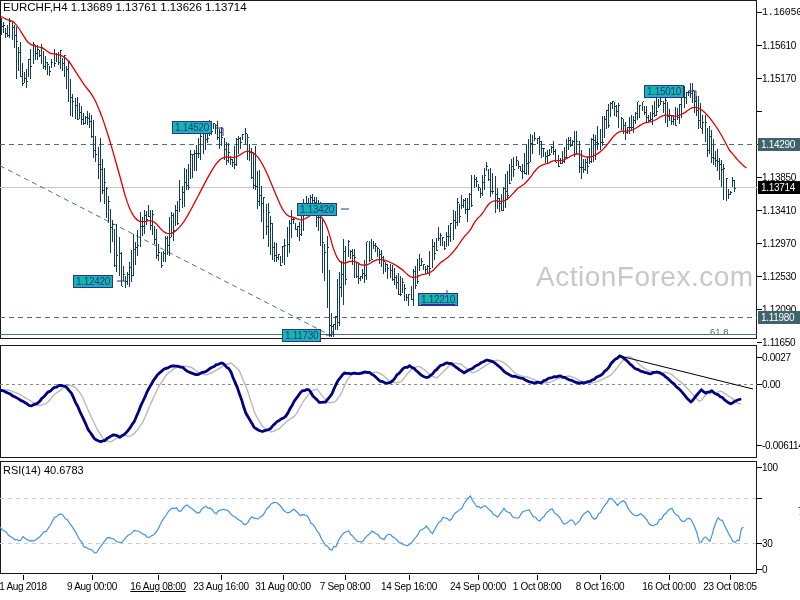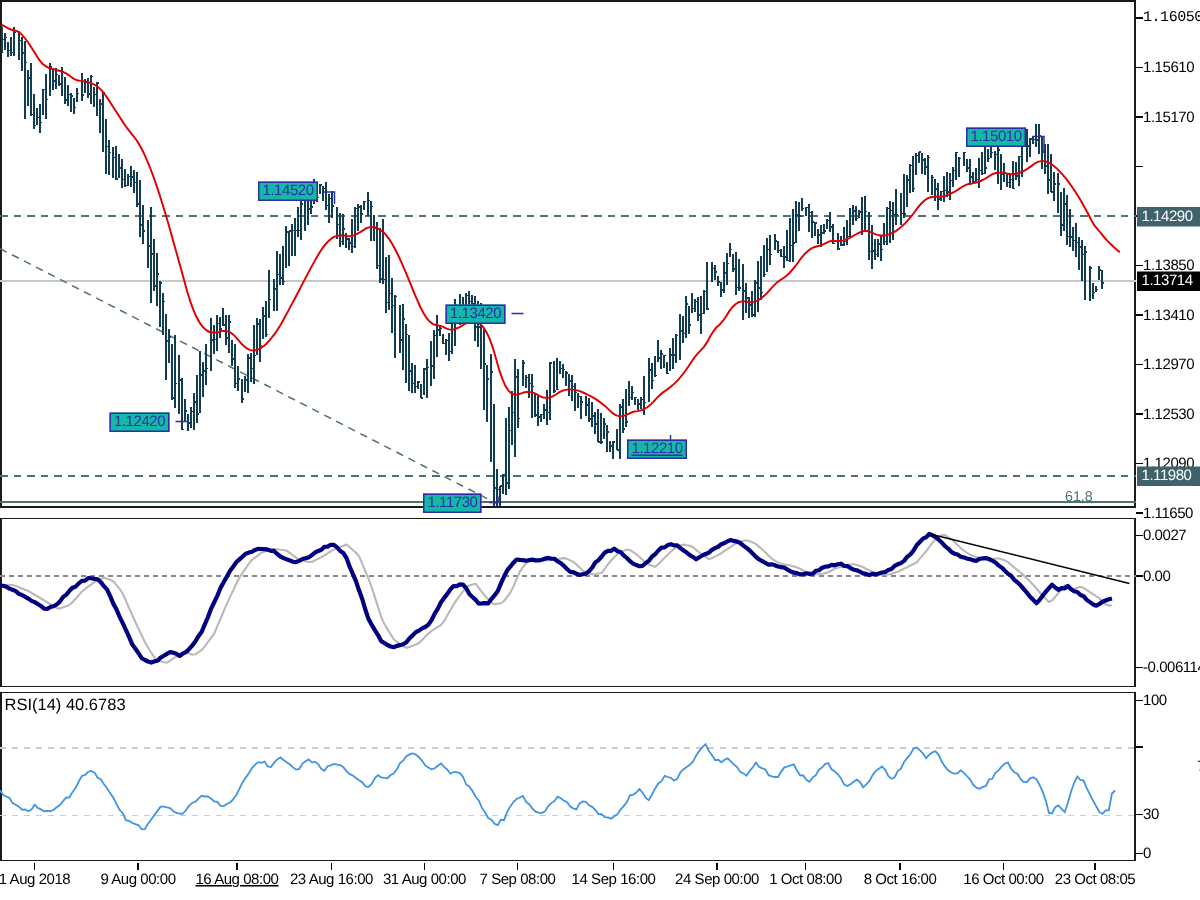--- a/index.html
+++ b/index.html
@@ -18,20 +18,21 @@
   .ytag{position:absolute;left:758px;width:41px;height:13px;font-size:10px;color:#fff;
     line-height:13px;padding-left:3px;letter-spacing:-0.3px;z-index:4;white-space:nowrap;}
   .pricebox{position:absolute;height:11px;line-height:11px;font-size:10px;letter-spacing:-0.3px;
     padding:0 2px;background:#14b8a6;border:1px solid #2d2da6;color:#2d2da6;z-index:4;white-space:nowrap;}
   #fib-label{position:absolute;font-size:9.5px;color:#4d7272;z-index:3;}
 </style>
 </head>
 <body>
 
 <div id="stage">
+  <div id="watermark" class="ovl">ActionForex.com</div>
   <svg id="chart" width="800" height="600">
       <rect x="0.5" y="0.5" width="756" height="337.5" fill="none" stroke="#1a1a1a" stroke-width="1" shape-rendering="crispEdges"></rect>
       <rect x="0.5" y="345.5" width="756" height="112" fill="none" stroke="#1a1a1a" stroke-width="1" shape-rendering="crispEdges"></rect>
       <rect x="0.5" y="461.5" width="756" height="112" fill="none" stroke="#1a1a1a" stroke-width="1" shape-rendering="crispEdges"></rect>
       <line x1="0" y1="144.00000000000045" x2="757" y2="144.00000000000045" stroke="#4d7272" stroke-width="1" stroke-dasharray="5 4" shape-rendering="crispEdges"></line>
       <line x1="0" y1="317.25000000000136" x2="757" y2="317.25000000000136" stroke="#4d7272" stroke-width="1" stroke-dasharray="5 4" shape-rendering="crispEdges"></line>
       <line x1="0" y1="187.20000000000036" x2="757" y2="187.20000000000036" stroke="#c8c8c8" stroke-width="1" shape-rendering="crispEdges"></line>
       <line x1="0" y1="334.5" x2="757" y2="334.5" stroke="#4d7272" stroke-width="1" shape-rendering="crispEdges"></line>
       <line x1="0" y1="165.7500000000014" x2="331" y2="335.62500000000017" stroke="#4d7272" stroke-width="1" stroke-dasharray="5 4"></line>
       <path d="M1.5 17.9V35.3M3.5 22.1V33.0M5.5 28.3V38.3M7.5 24.6V37.4M9.5 18.3V37.5M12.5 20.8V39.9M14.5 24.8V47.5M16.5 27.3V79.0M18.5 46.8V70.9M20.5 42.1V77.1M22.5 62.8V85.8M24.5 71.8V83.1M26.5 69.0V88.4M28.5 59.4V76.5M30.5 49.1V79.0M33.5 42.1V63.7M35.5 45.0V60.3M37.5 45.2V59.6M39.5 50.2V57.4M41.5 44.4V63.7M43.5 51.3V69.1M45.5 56.4V70.4M47.5 62.2V74.9M49.5 65.5V76.1M51.5 58.8V68.2M54.5 48.9V67.2M56.5 52.6V62.2M58.5 52.2V65.2M60.5 49.9V69.0M62.5 58.3V71.2M64.5 54.8V77.4M66.5 66.0V88.8M68.5 61.2V101.6M70.5 79.4V116.3M72.5 93.6V116.7M75.5 98.0V118.8M77.5 97.0V120.2M79.5 102.6V118.6M81.5 106.2V125.3M83.5 112.6V124.8M85.5 116.1V123.9M87.5 110.8V124.8M89.5 113.2V128.4M91.5 114.6V138.0M93.5 120.1V157.7M95.5 136.4V162.4M98.5 146.8V178.9M100.5 137.9V202.1M102.5 159.1V194.0M104.5 168.4V204.2M106.5 187.4V218.0M108.5 195.5V223.4M110.5 209.4V253.3M112.5 219.5V242.2M114.5 229.0V266.6M116.5 223.6V272.3M119.5 236.6V276.2M121.5 252.1V286.4M123.5 265.9V281.1M125.5 276.1V287.6M127.5 271.5V285.2M129.5 261.9V286.9M131.5 250.0V282.1M133.5 234.0V275.5M135.5 241.5V264.5M137.5 229.5V256.4M140.5 211.8V247.0M142.5 216.9V235.8M144.5 210.0V233.7M146.5 211.2V225.1M148.5 205.0V217.1M150.5 209.8V230.0M152.5 209.8V235.4M154.5 226.4V244.2M156.5 229.1V258.6M158.5 243.8V260.9M161.5 252.4V268.4M163.5 250.6V261.5M165.5 236.3V262.1M167.5 235.5V254.5M169.5 216.8V255.8M171.5 211.9V236.6M173.5 212.5V241.0M175.5 204.8V225.9M177.5 200.5V224.8M179.5 180.0V212.3M182.5 185.8V207.6M184.5 167.6V207.3M186.5 169.4V189.7M188.5 163.9V189.7M190.5 150.4V178.7M192.5 153.8V177.6M194.5 149.6V170.9M196.5 145.0V170.5M198.5 137.7V157.7M200.5 131.4V160.3M203.5 126.6V154.1M205.5 132.6V149.7M207.5 127.6V142.7M209.5 119.5V136.2M211.5 121.3V134.8M213.5 122.9V129.3M215.5 123.8V133.8M217.5 121.4V139.8M219.5 129.3V148.9M221.5 127.2V145.5M224.5 137.7V159.6M226.5 142.0V164.7M228.5 142.7V163.4M230.5 155.6V165.4M232.5 158.6V166.6M234.5 146.2V168.6M236.5 138.1V165.6M238.5 135.7V153.7M240.5 136.8V148.8M242.5 133.8V140.2M245.5 128.0V144.2M247.5 133.9V160.4M249.5 143.6V160.6M251.5 148.1V179.4M253.5 151.9V188.8M255.5 146.0V189.5M257.5 171.2V208.5M259.5 169.9V206.4M261.5 185.5V222.2M263.5 196.7V238.9M266.5 203.5V235.2M268.5 202.7V246.6M270.5 216.0V255.4M272.5 223.0V260.4M274.5 242.3V261.9M276.5 243.3V261.9M278.5 253.8V259.5M280.5 255.9V265.6M282.5 245.5V263.3M284.5 239.0V265.1M287.5 227.1V257.4M289.5 219.7V252.7M291.5 210.1V237.7M293.5 216.6V223.8M295.5 222.6V229.6M297.5 226.3V236.5M299.5 222.0V240.8M301.5 204.6V235.9M303.5 199.2V230.9M306.5 196.3V216.4M308.5 197.9V216.3M310.5 195.2V204.5M312.5 193.8V209.9M314.5 196.7V213.9M316.5 197.4V227.3M318.5 200.4V231.1M320.5 201.8V245.7M322.5 218.4V273.1M324.5 243.5V281.4M327.5 235.9V308.0M329.5 269.5V337.0M331.5 312.5V337.0M333.5 324.0V337.0M335.5 315.8V329.6M337.5 278.8V330.2M339.5 271.5V325.8M341.5 260.9V296.9M343.5 239.2V304.5M345.5 246.0V285.2M348.5 239.9V257.3M350.5 249.7V258.6M352.5 249.2V265.3M354.5 249.1V278.4M356.5 262.1V277.8M358.5 263.6V283.7M360.5 275.9V281.4M362.5 269.3V279.4M364.5 260.2V283.3M366.5 241.5V280.3M369.5 240.9V262.1M371.5 238.8V260.1M373.5 240.8V249.1M375.5 242.8V251.7M377.5 247.2V257.2M379.5 249.3V263.8M381.5 249.7V267.1M383.5 255.5V274.1M385.5 261.9V272.1M387.5 264.2V279.0M390.5 264.1V277.5M392.5 265.0V281.2M394.5 268.1V284.7M396.5 274.9V289.2M398.5 272.7V294.6M400.5 275.5V296.1M402.5 278.4V292.8M404.5 283.6V301.1M406.5 293.9V301.2M408.5 294.1V305.9M411.5 285.9V300.0M413.5 269.2V305.9M415.5 265.8V288.8M417.5 259.4V284.4M419.5 254.2V270.9M421.5 257.6V266.4M423.5 264.4V269.9M425.5 266.1V273.6M427.5 264.5V272.7M429.5 250.5V276.4M432.5 238.7V268.0M434.5 241.7V259.5M436.5 237.6V251.3M438.5 226.9V241.3M440.5 233.4V245.8M442.5 236.9V245.5M444.5 241.0V249.5M446.5 232.2V247.3M448.5 225.1V245.9M450.5 222.7V241.7M453.5 209.6V239.9M455.5 210.5V228.6M457.5 197.6V225.5M459.5 203.8V222.6M461.5 195.4V208.8M463.5 199.2V207.8M465.5 197.8V214.1M467.5 197.6V222.4M469.5 193.2V209.5M471.5 174.9V206.7M474.5 174.6V188.0M476.5 176.9V186.7M478.5 184.0V190.7M480.5 188.0V197.9M482.5 174.8V195.6M484.5 168.4V189.9M486.5 161.9V171.3M488.5 169.0V181.1M490.5 168.2V196.7M492.5 172.6V193.7M495.5 175.7V213.4M497.5 188.4V208.8M499.5 198.2V212.3M501.5 194.0V211.1M503.5 186.7V211.0M505.5 174.1V207.8M507.5 170.5V200.1M509.5 163.5V184.4M511.5 158.6V181.1M513.5 156.8V176.7M516.5 155.8V166.4M518.5 160.5V168.5M520.5 166.2V171.2M522.5 164.0V178.5M524.5 153.3V173.7M526.5 145.4V174.5M528.5 139.3V174.9M530.5 134.1V162.2M532.5 134.7V153.8M534.5 132.0V140.5M537.5 137.9V144.2M539.5 136.0V154.5M541.5 140.6V158.4M543.5 148.2V157.2M545.5 152.4V162.9M547.5 150.1V164.4M549.5 149.3V155.7M551.5 146.3V152.9M553.5 141.2V154.5M555.5 149.1V162.4M558.5 155.4V166.6M560.5 157.5V164.3M562.5 151.3V164.0M564.5 146.5V163.2M566.5 138.9V158.5M568.5 136.8V150.0M570.5 137.1V147.0M572.5 140.1V145.5M574.5 131.2V156.5M576.5 130.7V154.3M579.5 141.4V173.2M581.5 150.0V179.2M583.5 159.2V173.4M585.5 159.3V171.3M587.5 156.9V173.7M589.5 148.4V163.5M591.5 138.0V163.0M593.5 133.9V162.3M595.5 134.7V160.1M597.5 125.9V149.9M600.5 128.9V149.7M602.5 116.0V145.5M604.5 116.4V138.1M606.5 109.5V128.9M608.5 104.0V127.7M610.5 101.7V116.5M612.5 101.2V108.6M614.5 102.2V116.0M616.5 105.4V116.5M618.5 103.1V128.0M621.5 116.7V130.3M623.5 119.4V134.2M625.5 122.3V139.7M627.5 127.1V133.9M629.5 117.4V134.4M631.5 114.6V131.3M633.5 115.6V133.4M635.5 111.6V124.4M637.5 101.5V120.0M639.5 104.5V117.8M642.5 101.5V110.7M644.5 105.7V114.8M646.5 106.3V123.4M648.5 114.9V121.7M650.5 112.0V121.6M652.5 105.4V125.1M654.5 101.2V116.8M656.5 95.7V115.9M658.5 99.3V107.7M660.5 97.5V105.3M663.5 100.7V113.0M665.5 97.9V122.5M667.5 102.4V126.8M669.5 108.6V121.2M671.5 115.4V124.5M673.5 115.0V125.0M675.5 107.0V125.8M677.5 107.8V120.2M679.5 104.0V123.7M681.5 90.9V118.3M684.5 86.2V107.7M686.5 92.2V104.4M688.5 91.0V96.3M690.5 82.9V97.7M692.5 82.7V102.9M694.5 90.5V112.7M696.5 96.1V116.2M698.5 95.8V129.2M700.5 102.8V128.2M702.5 114.6V134.2M705.5 115.2V142.3M707.5 127.7V157.3M709.5 125.5V153.9M711.5 129.8V163.4M713.5 139.4V164.8M715.5 151.3V167.2M717.5 148.9V171.2M719.5 157.8V179.9M721.5 160.1V187.3M723.5 164.0V199.8M726.5 177.5V200.8M728.5 188.5V199.3M730.5 190.8V194.8M732.5 177.3V186.6M734.5 180.0V192.4" stroke="#123c52" stroke-width="1.1" fill="none" shape-rendering="crispEdges"></path>
@@ -74,20 +75,21 @@
       <line x1="221" y1="575" x2="221" y2="580" stroke="#000" stroke-width="1" shape-rendering="crispEdges"></line>
       <line x1="283" y1="575" x2="283" y2="580" stroke="#000" stroke-width="1" shape-rendering="crispEdges"></line>
       <line x1="345" y1="575" x2="345" y2="580" stroke="#000" stroke-width="1" shape-rendering="crispEdges"></line>
       <line x1="409" y1="575" x2="409" y2="580" stroke="#000" stroke-width="1" shape-rendering="crispEdges"></line>
       <line x1="478" y1="575" x2="478" y2="580" stroke="#000" stroke-width="1" shape-rendering="crispEdges"></line>
       <line x1="537" y1="575" x2="537" y2="580" stroke="#000" stroke-width="1" shape-rendering="crispEdges"></line>
       <line x1="600" y1="575" x2="600" y2="580" stroke="#000" stroke-width="1" shape-rendering="crispEdges"></line>
       <line x1="669" y1="575" x2="669" y2="580" stroke="#000" stroke-width="1" shape-rendering="crispEdges"></line>
       <line x1="730" y1="575" x2="730" y2="580" stroke="#000" stroke-width="1" shape-rendering="crispEdges"></line>
     </svg>
+  <div id="title" class="ovl">EURCHF,H4  1.13689 1.13761 1.13626 1.13714</div>
   <div id="rsi-label" class="ovl">RSI(14) 40.6783</div>
   <div id="fib-label" style="left: 710px; top: 326px;">61.8</div>
   <div id="labels-layer">
       <div class="pricebox" style="left: 172px; top: 121px;">1.14520</div>
       <div class="pricebox" style="left: 73px; top: 275px;">1.12420</div>
       <div class="pricebox" style="left: 297px; top: 203px;">1.13420</div>
       <div class="pricebox" style="left: 282px; top: 329px;">1.11730</div>
       <div class="pricebox" style="left: 418px; top: 293px; text-decoration: underline;">1.12210</div>
       <div class="pricebox" style="left: 644px; top: 85px;">1.15010</div>
       <div class="ylab" style="top: 6.5px; font-family: Liberation Mono, monospace;">1.16050</div>

